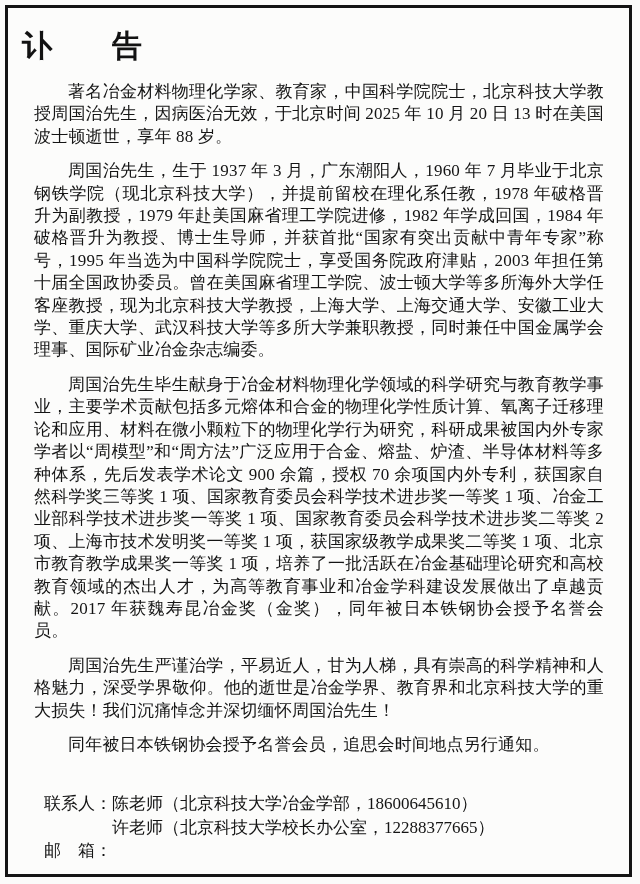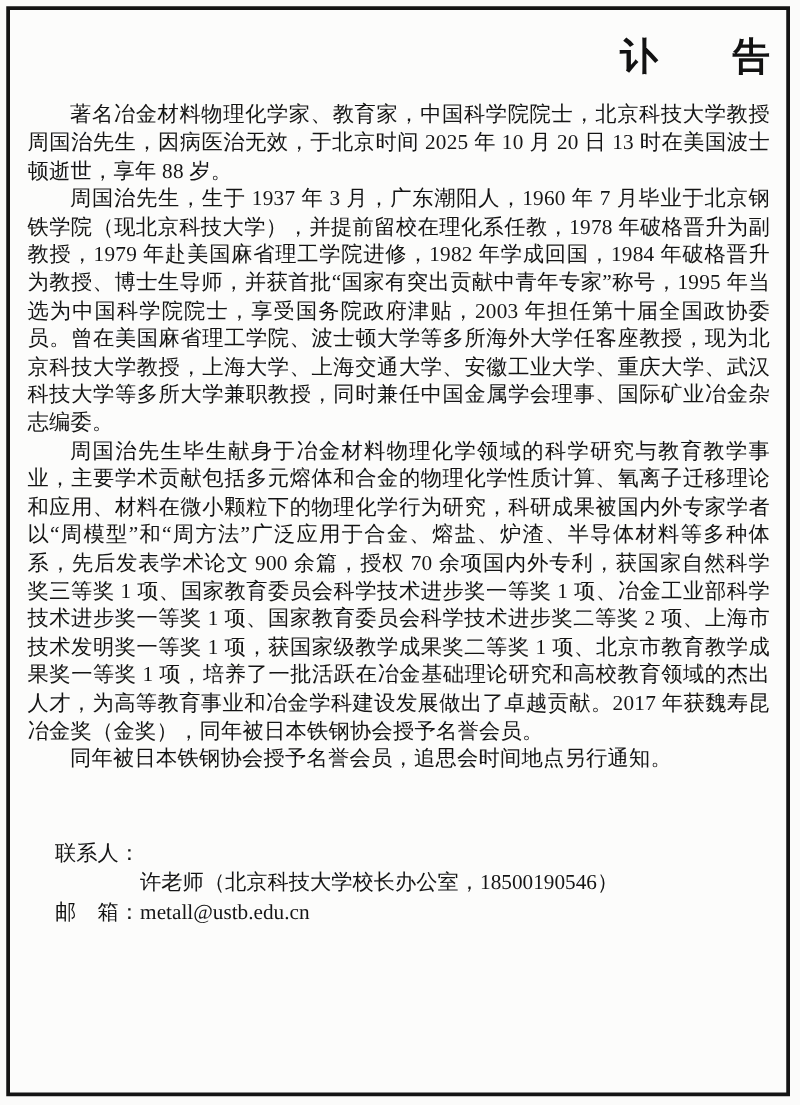--- a/index.html
+++ b/index.html
@@ -30,33 +30,33 @@
     box-sizing: border-box;
     padding: 12px 13px 0 14px;
     overflow: hidden;
     color: #141414;
   }
   h1.title {
     margin: 8px 0 17px 0;
     font-size: 30px;
     line-height: 36px;
     font-weight: bold;
-    text-align: right;
+    text-align: left;
     color: #121212;
   }
   p.para {
-    margin: 0;
+    margin: 12px;
     font-size: 17px;
     line-height: 22.4px;
     text-align: justify;
     text-indent: 2em;
     letter-spacing: 0.2px;
   }
   .contacts {
-    margin: 52px 0 0 1.3em;
+    margin: 36px 0 0 1.3em;
     font-size: 17px;
     line-height: 23.4px;
   }
   .c-row {
     display: flex;
   }
   .c-label {
     flex: 0 0 4em;
     white-space: pre;
   }
@@ -68,30 +68,31 @@
 <body>
 
 <div class="page">
   <div class="frame">
 
     <h1 class="title">讣　　告</h1>
 
     <p class="para">著名冶金材料物理化学家、教育家，中国科学院院士，北京科技大学教授周国治先生，因病医治无效，于北京时间 2025 年 10 月 20 日 13 时在美国波士顿逝世，享年 88 岁。</p>
     <p class="para">周国治先生，生于 1937 年 3 月，广东潮阳人，1960 年 7 月毕业于北京钢铁学院（现北京科技大学），并提前留校在理化系任教，1978 年破格晋升为副教授，1979 年赴美国麻省理工学院进修，1982 年学成回国，1984 年破格晋升为教授、博士生导师，并获首批“国家有突出贡献中青年专家”称号，1995 年当选为中国科学院院士，享受国务院政府津贴，2003 年担任第十届全国政协委员。曾在美国麻省理工学院、波士顿大学等多所海外大学任客座教授，现为北京科技大学教授，上海大学、上海交通大学、安徽工业大学、重庆大学、武汉科技大学等多所大学兼职教授，同时兼任中国金属学会理事、国际矿业冶金杂志编委。</p>
     <p class="para">周国治先生毕生献身于冶金材料物理化学领域的科学研究与教育教学事业，主要学术贡献包括多元熔体和合金的物理化学性质计算、氧离子迁移理论和应用、材料在微小颗粒下的物理化学行为研究，科研成果被国内外专家学者以“周模型”和“周方法”广泛应用于合金、熔盐、炉渣、半导体材料等多种体系，先后发表学术论文 900 余篇，授权 70 余项国内外专利，获国家自然科学奖三等奖 1 项、国家教育委员会科学技术进步奖一等奖 1 项、冶金工业部科学技术进步奖一等奖 1 项、国家教育委员会科学技术进步奖二等奖 2 项、上海市技术发明奖一等奖 1 项，获国家级教学成果奖二等奖 1 项、北京市教育教学成果奖一等奖 1 项，培养了一批活跃在冶金基础理论研究和高校教育领域的杰出人才，为高等教育事业和冶金学科建设发展做出了卓越贡献。2017 年获魏寿昆冶金奖（金奖），同年被日本铁钢协会授予名誉会员。</p>
+    <p class="para">周国治先生严谨治学，平易近人，甘为人梯，具有崇高的科学精神和人格魅力，深受学界敬仰。他的逝世是冶金学界、教育界和北京科技大学的重大损失！我们沉痛悼念并深切缅怀周国治先生！</p>
     <p class="para">同年被日本铁钢协会授予名誉会员，追思会时间地点另行通知。</p>
 
     <div class="contacts">
       <div class="c-row">
         <span class="c-label">联系人：</span>
+        <span class="c-val">陈老师（北京科技大学冶金学部，18600645610）</span>
       </div>
       <div class="c-row">
         <span class="c-label"></span>
-        <span class="c-val">许老师（北京科技大学校长办公室，18500190546）</span>
+        <span class="c-val">许老师（北京科技大学校长办公室，12288377665）</span>
       </div>
       <div class="c-row">
         <span class="c-label">邮　箱：</span>
-        <span class="c-val">metall@ustb.edu.cn</span>
       </div>
     </div>
 
   </div>
 </div>
 
 </body></html>

